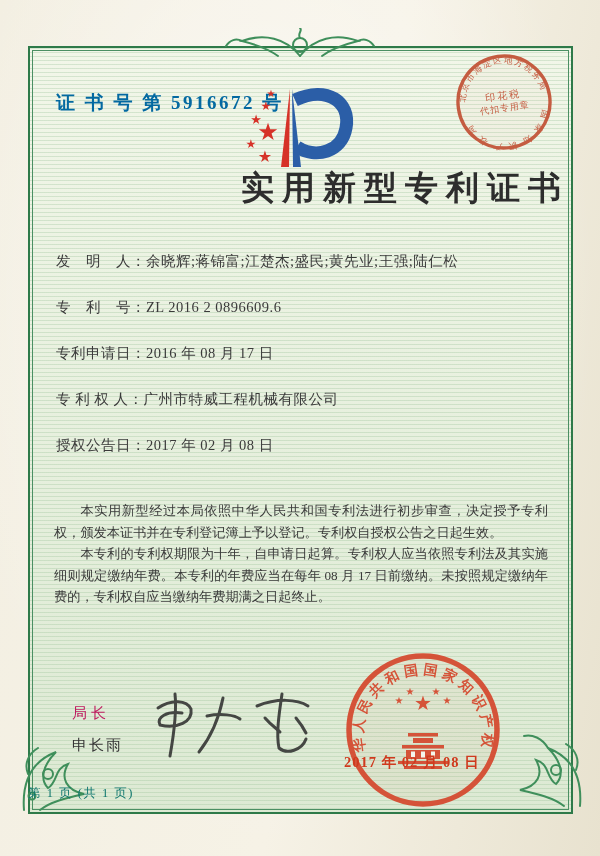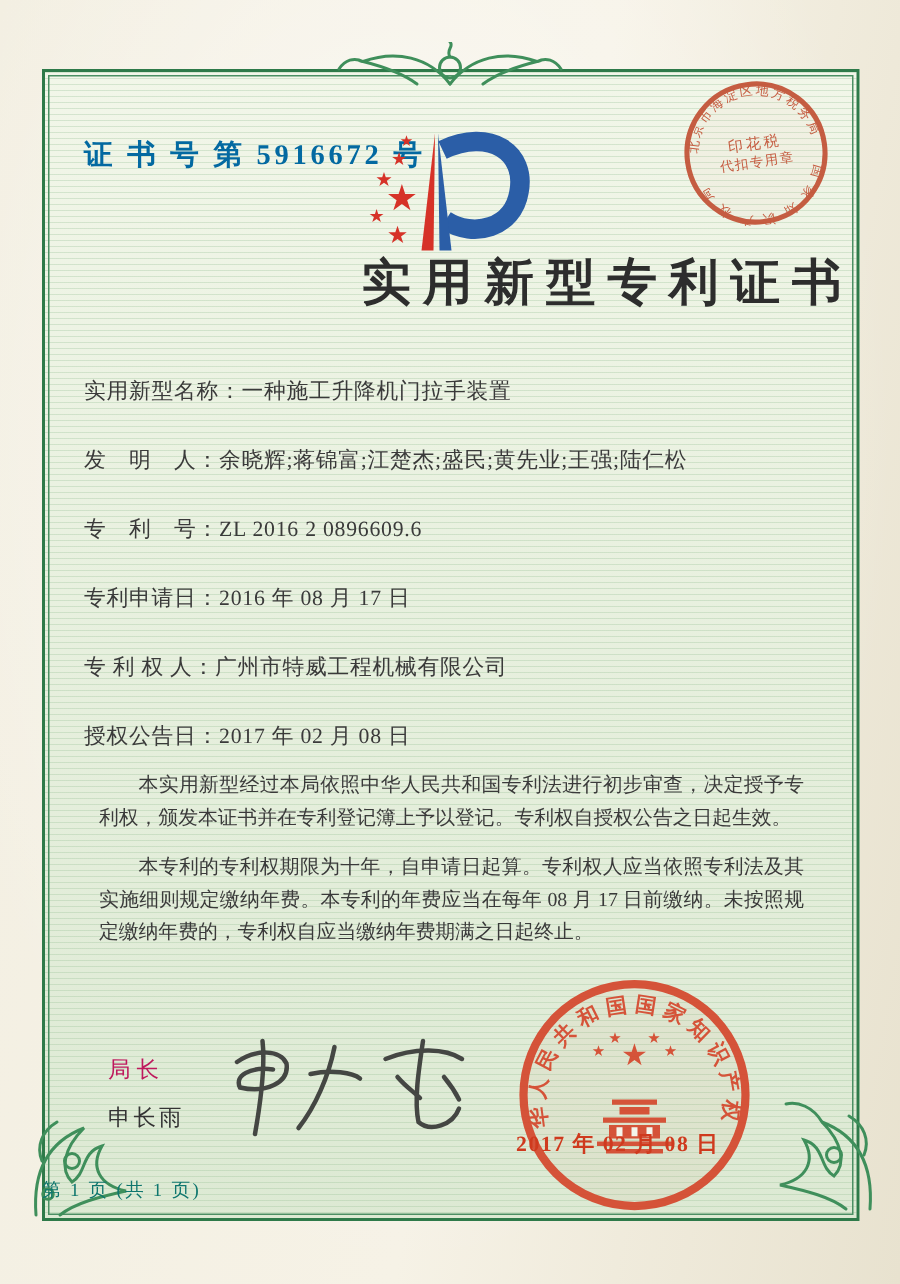--- a/index.html
+++ b/index.html
@@ -25,21 +25,21 @@
   }
   .abs{position:absolute;}
   .cert-no{left:56px;top:90px;font-size:19px;letter-spacing:2.5px;color:#0369a1;font-weight:bold;}
   .title{left:28px;top:166px;width:541px;text-align:right;font-size:33px;font-weight:700;
          letter-spacing:8px;color:#2d2d2d;}
   .fields{left:56px;top:252px;width:480px;font-size:14.5px;line-height:19px;color:#3a3a3a;}
   .field-row{margin:0 0 27px 0;letter-spacing:.5px;}
   .field-label{white-space:pre;}
   .paras{left:54px;top:500px;width:494px;font-size:13.2px;line-height:21.5px;
          text-align:justify;color:#3a3a3a;}
-  .paras p{margin:12px;text-indent:2em;}
+  .paras p{margin:0;text-indent:2em;}
   .signer-role{left:72px;top:704px;font-size:15px;letter-spacing:4px;color:#be185d;}
   .signer-name{left:72px;top:736px;font-size:15px;letter-spacing:2px;color:#333;}
   .sig{left:145px;top:684px;}
   .seal{left:341px;top:648px;opacity:.92;}
   .tax{left:452px;top:50px;transform:rotate(-8deg);opacity:.88;}
   .grant-date{left:344px;top:753px;font-size:14.5px;letter-spacing:1px;color:#cf3a1e;
               font-weight:600;white-space:nowrap;}
   .footer{left:28px;top:785px;width:600px;text-align:left;font-size:12.5px;
           letter-spacing:1.5px;color:#0f766e;}
   .ornament{stroke:#3f8f5b;fill:none;stroke-width:2;stroke-linecap:round;}
@@ -103,21 +103,20 @@
   <text font-size="8.6" fill="#c0492c" letter-spacing="6" text-anchor="middle">
     <textPath href="#tax-bottom-arc" startOffset="50%">国家知识产权局</textPath>
   </text>
   <text x="52" y="49" font-size="10" fill="#c0492c" letter-spacing="2" text-anchor="middle">印花税</text>
   <text x="52" y="61" font-size="9" fill="#c0492c" letter-spacing="1" text-anchor="middle">代扣专用章</text>
 </svg>
 
 <div class="abs title">实用新型专利证书</div>
 
 <div class="abs fields">
-  <div class="field-row"><span class="field-label">实用新型名称：</span><span>一种施工升降机门拉手装置</span></div>
   <div class="field-row"><span class="field-label">发　明　人：</span><span>余晓辉;蒋锦富;江楚杰;盛民;黄先业;王强;陆仁松</span></div>
   <div class="field-row"><span class="field-label">专　利　号：</span><span>ZL 2016 2 0896609.6</span></div>
   <div class="field-row"><span class="field-label">专利申请日：</span><span>2016 年 08 月 17 日</span></div>
   <div class="field-row"><span class="field-label">专 利 权 人：</span><span>广州市特威工程机械有限公司</span></div>
   <div class="field-row"><span class="field-label">授权公告日：</span><span>2017 年 02 月 08 日</span></div>
 </div>
 
 <div class="abs paras">
   <p>本实用新型经过本局依照中华人民共和国专利法进行初步审查，决定授予专利权，颁发本证书并在专利登记簿上予以登记。专利权自授权公告之日起生效。</p>
   <p>本专利的专利权期限为十年，自申请日起算。专利权人应当依照专利法及其实施细则规定缴纳年费。本专利的年费应当在每年 08 月 17 日前缴纳。未按照规定缴纳年费的，专利权自应当缴纳年费期满之日起终止。</p>

